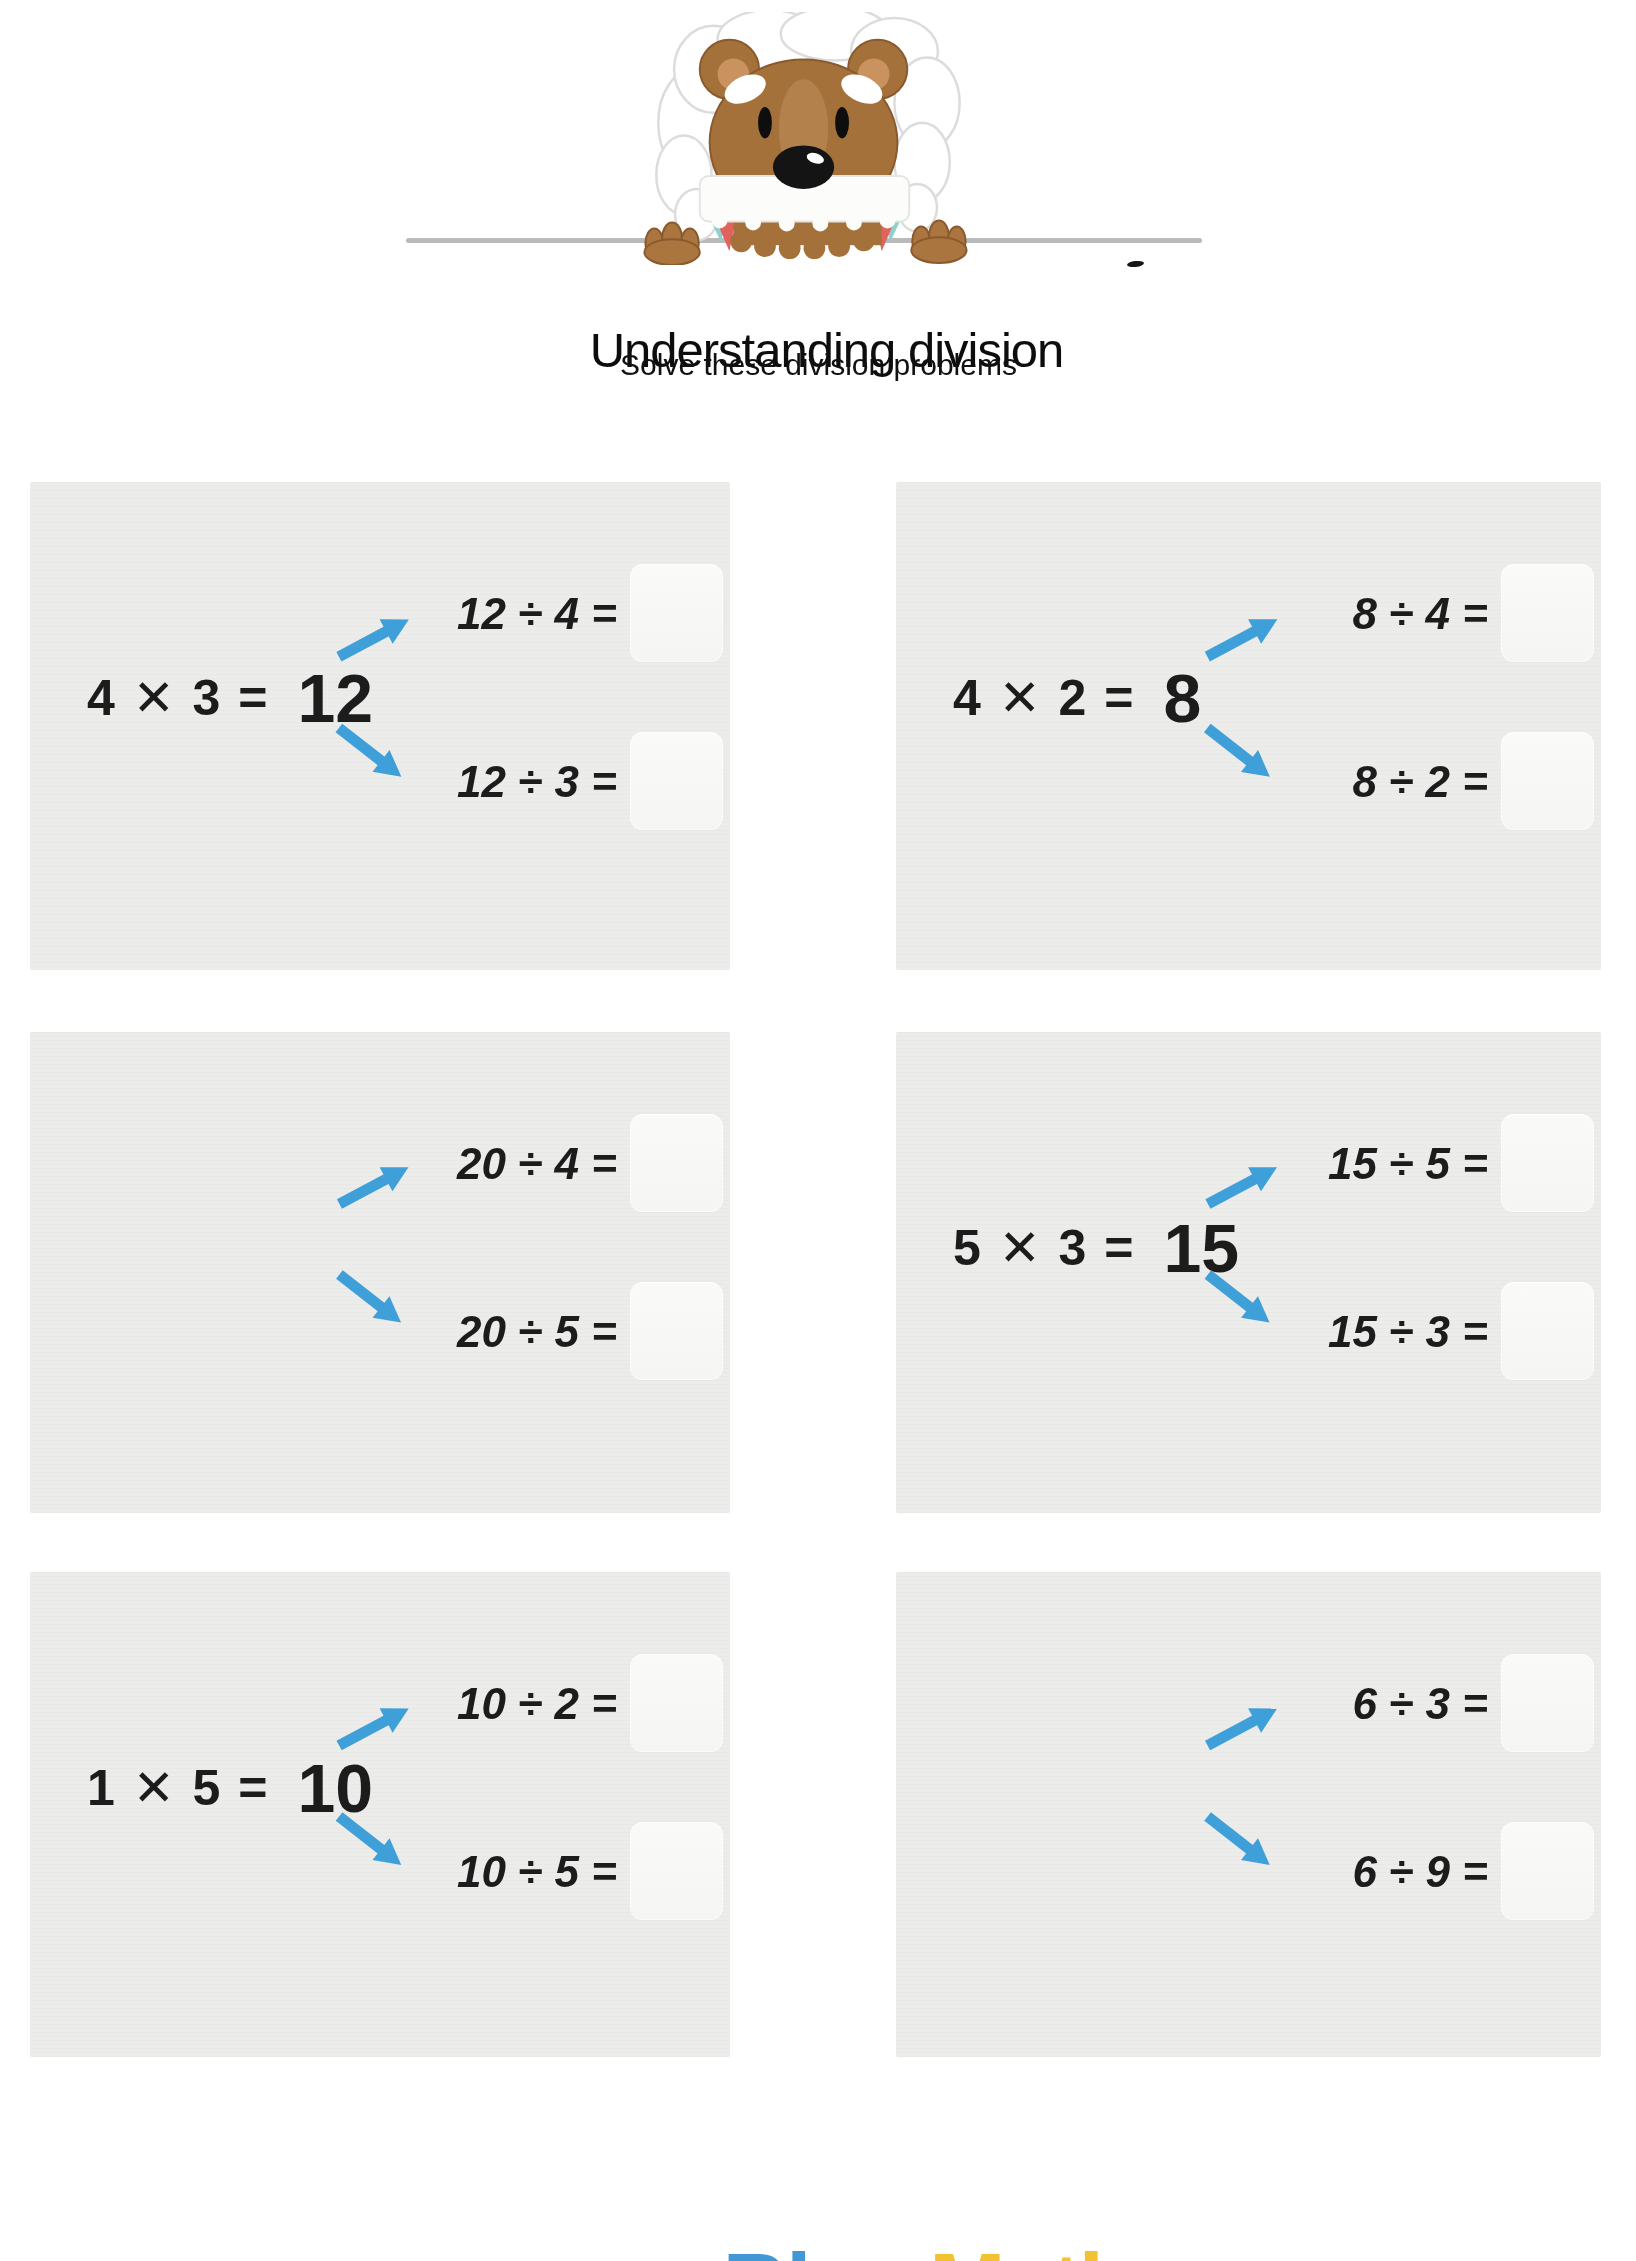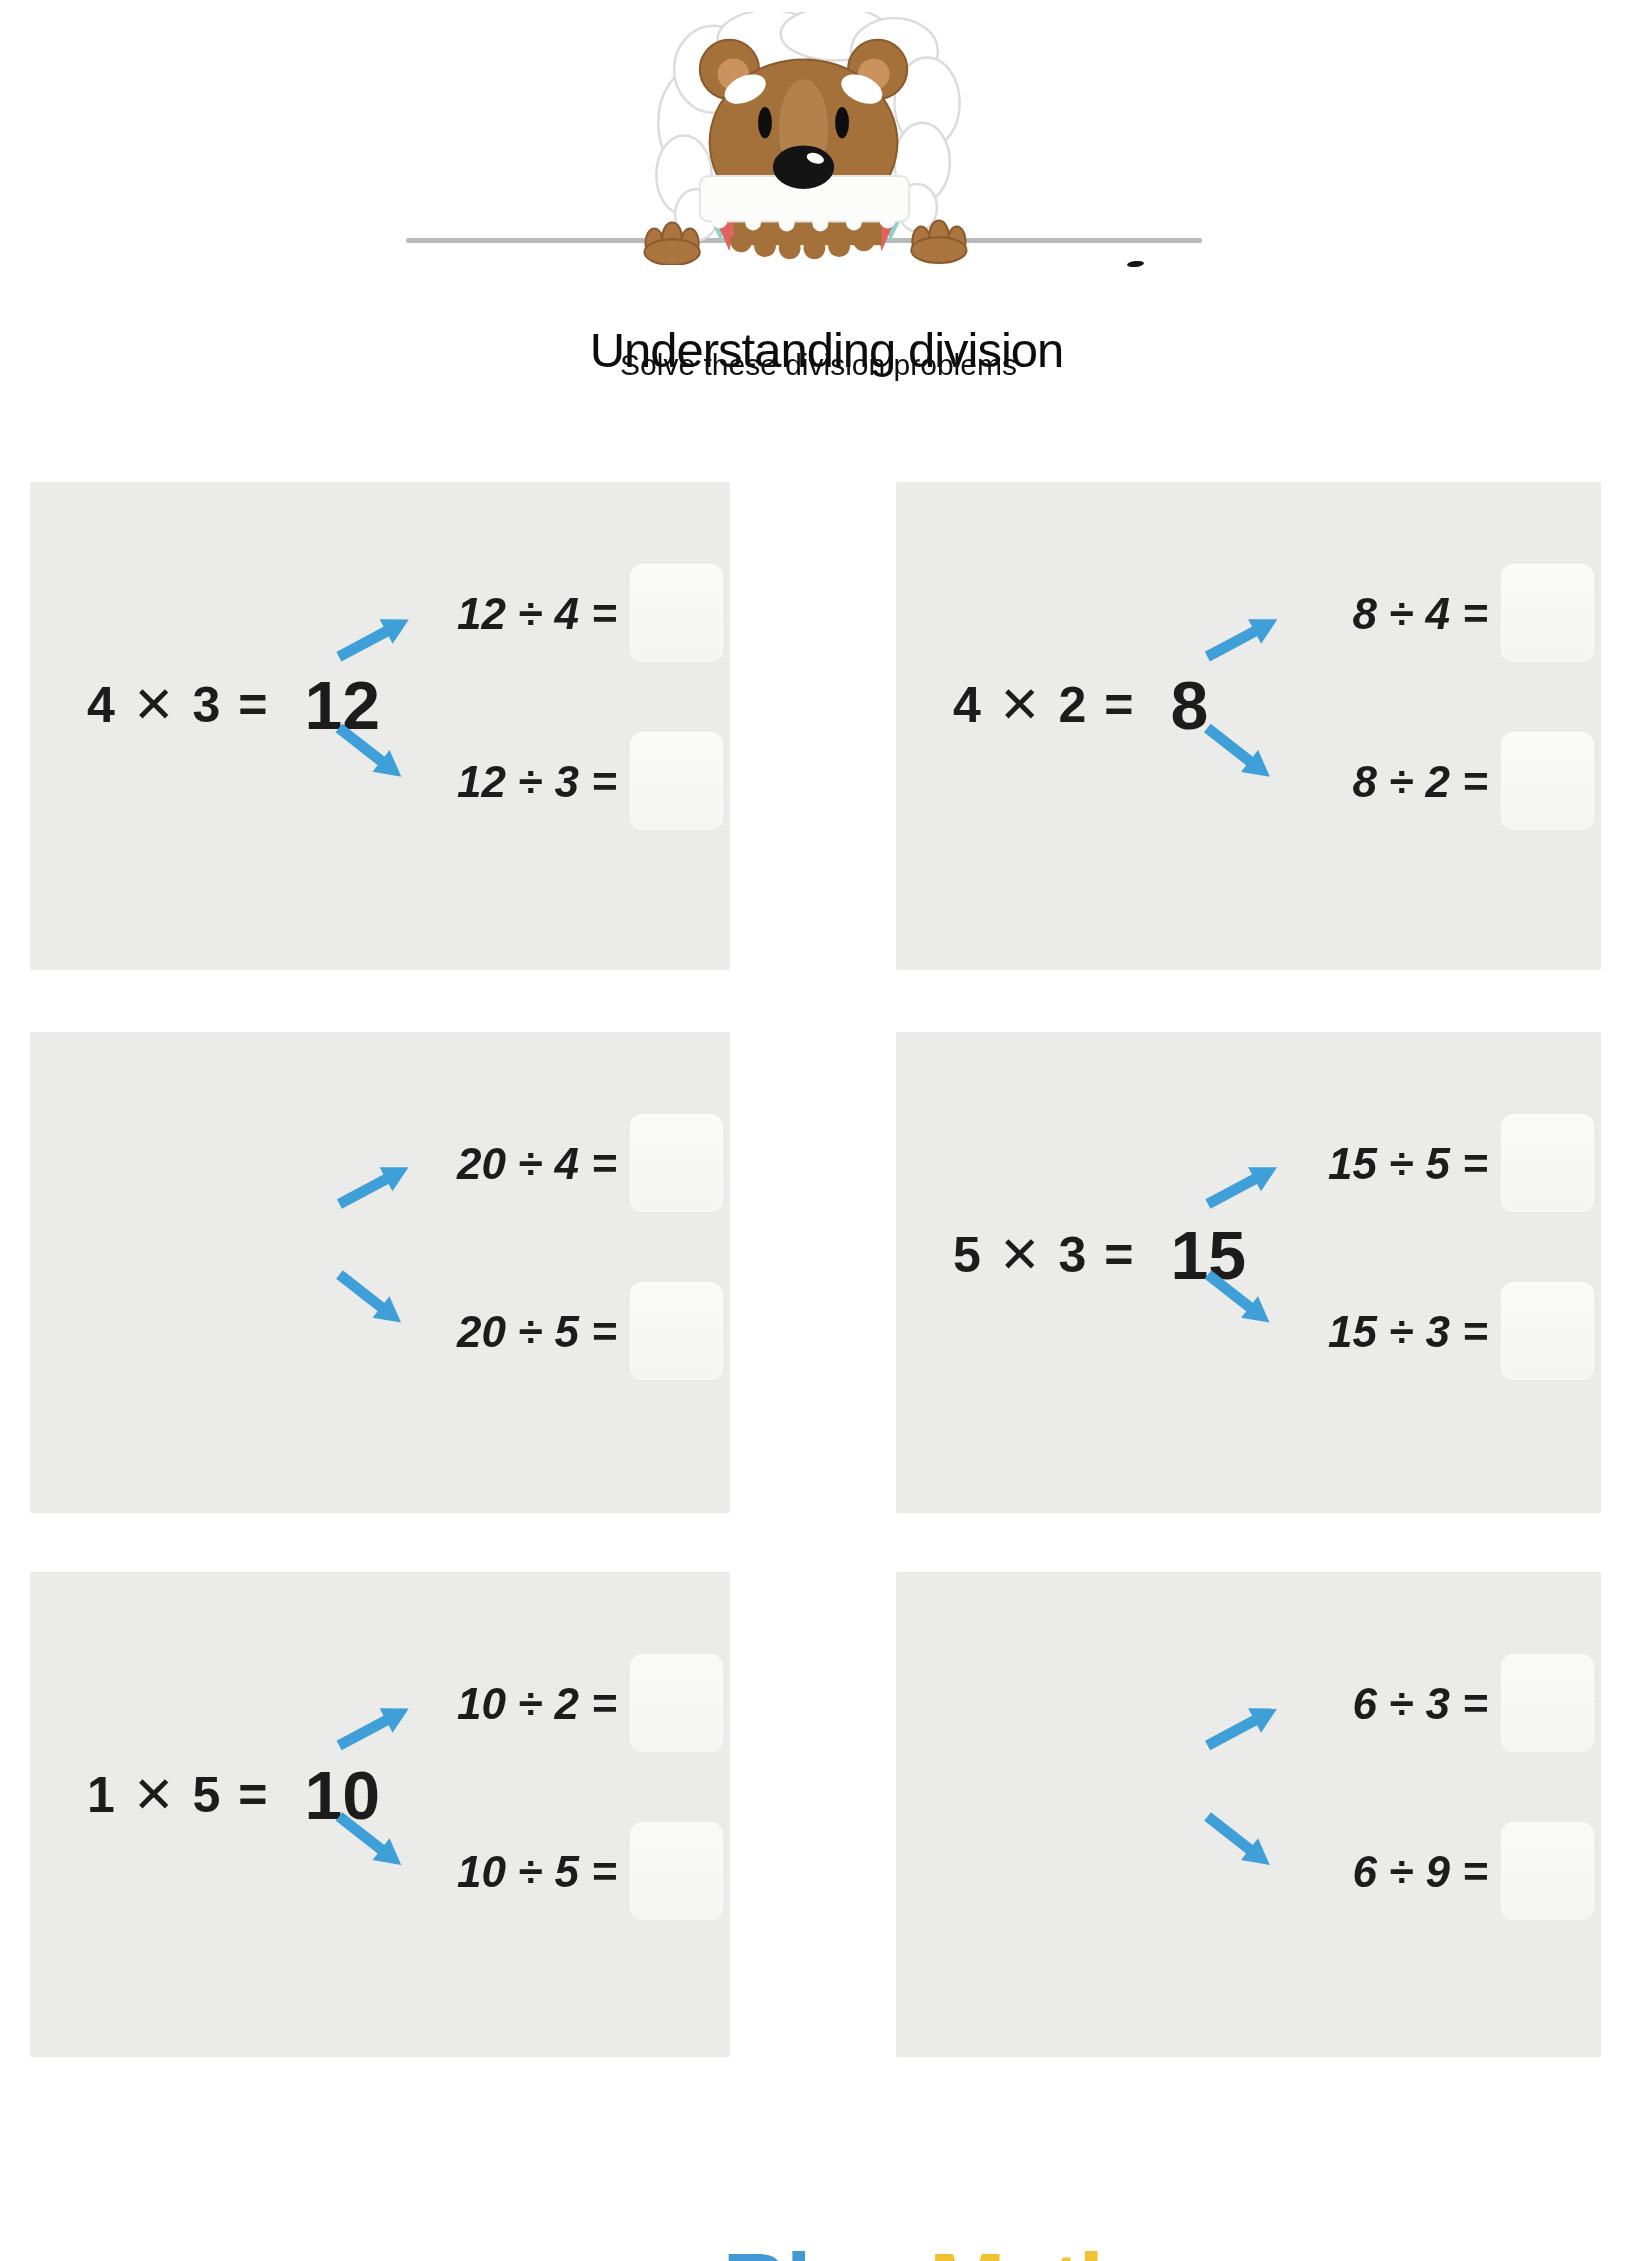--- a/index.html
+++ b/index.html
@@ -24,24 +24,24 @@
   .card { position:absolute; background:#ececea; border-radius:2px;
           background-image:repeating-linear-gradient(180deg,
             rgba(0,0,0,0.016) 0px, rgba(0,0,0,0.016) 1px,
             rgba(255,255,255,0) 1px, rgba(255,255,255,0) 4px); }
   .cleft  { left:30px;  width:700px; }
   .cright { left:896px; width:705px; }
   .r1 { top:482px;  height:488px; }
   .r2 { top:1032px; height:481px; }
   .r3 { top:1572px; height:485px; }
 
-  .fact { position:absolute; left:57px; top:181px; height:83px;
+  .fact { position:absolute; left:57px; top:174px; height:83px;
           display:flex; align-items:center; white-space:pre;justify-content:center; }
   .fact-text { font-size:50px; font-weight:bold; letter-spacing:2px; }
-  .product   { font-size:68px; font-weight:bold; margin-left:35px; }
+  .product   { font-size:68px; font-weight:bold; margin-left:28px; }
 
   .arrows { position:absolute; left:0; top:0; width:100%; height:100%; display:block; }
 
   .dlabel { position:absolute; right:113px; font-size:44px; font-weight:bold;
             white-space:nowrap; line-height:46px;font-style:italic; }
   .d1 { top:109px; }
   .d2 { top:277px; }
 
   .abox { position:absolute; right:7px; width:93px; height:98px; border-radius:13px;
           background:linear-gradient(180deg,#fafaf9 0%,#f5f5f3 100%);

